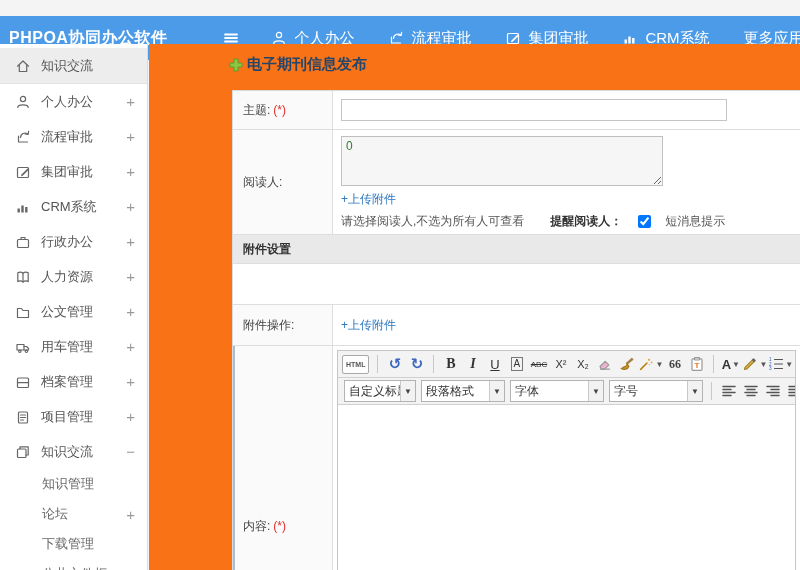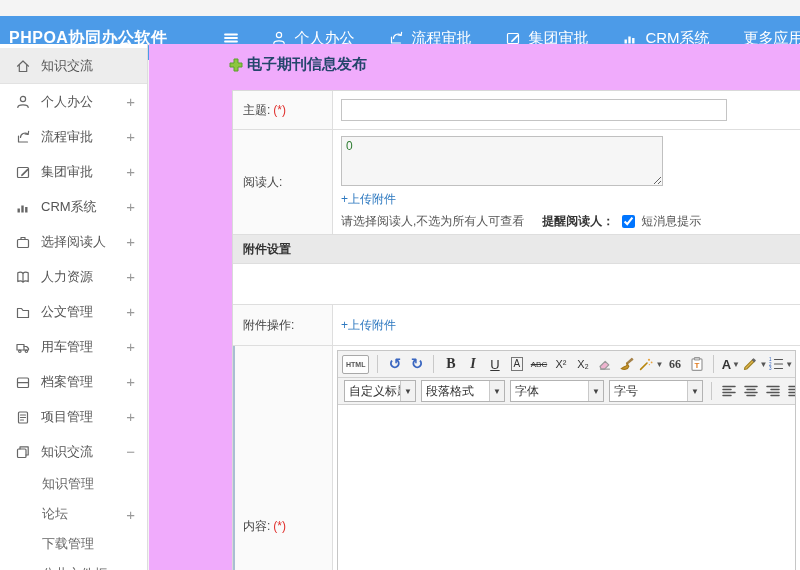--- a/index.html
+++ b/index.html
@@ -17,40 +17,40 @@
   
   .sidebar{position:absolute;left:0;top:44px;width:148px;bottom:0;background:#fff;
            border-right:1px solid #ddd;padding-top:4px;box-sizing:border-box;overflow:hidden;}
   .side-item{height:35px;display:flex;align-items:center;padding:0 12px 0 14px;color:#555;
              font-size:13px;cursor:pointer;position:relative;}
   .side-item .ic{width:17px;height:17px;margin-right:10px;display:flex;align-items:center;justify-content:center;color:#666;}
   .side-item.active{background:#ededed;border-bottom:1px solid #e2e2e2;}
   .side-item .expander{margin-left:auto;color:#999;font-size:15px;font-weight:400;}
   .side-item.sub{height:30px;padding-left:42px;color:#666;}
   
-  .main{position:absolute;left:149px;top:44px;right:0;bottom:0;background:#f0abfc;text-decoration:underline;}
+  .main{position:absolute;left:149px;top:44px;right:0;bottom:0;background:#f97316;text-decoration:underline;}
   .page-title{position:absolute;left:80px;top:11px;display:flex;align-items:center;gap:4px;
               font-size:15px;font-weight:bold;color:#24466b;}
   
   .form{position:absolute;left:83px;top:46px;right:-1px;bottom:-40px;background:#fff;
         border:1px solid #d9d9d9;display:flex;flex-direction:column;overflow:hidden;}
   .frow{display:flex;border-bottom:1px solid #dedede;flex-shrink:0;}
   .flabel{width:100px;flex-shrink:0;background:#fafafa;border-right:1px solid #dedede;
           display:flex;align-items:center;padding-left:10px;box-sizing:border-box;color:#444;gap:3px;}
   .fvalue{flex:1;background:#fff;display:flex;align-items:center;min-width:0;}
   .red{color:#e0302d;}
   .row-subject{height:38px;}
   .row-subject input{margin-left:8px;width:386px;height:22px;border:1px solid #c4c4c4;outline:none;font-size:12px;padding:0 4px;box-sizing:border-box;}
   .row-readers{height:104px;}
   .row-readers .fvalue{display:block;padding:6px 0 0 8px;}
   .row-readers textarea{width:322px;height:50px;resize:both;border:1px solid #c0c0c0;background:#f6f6f6;
                         color:#2f7d32;font-size:12px;font-family:inherit;padding:2px 4px;box-sizing:border-box;}
   .link{color:#2e79c0;text-decoration:none;cursor:pointer;font-size:12px;}
   .reader-link-line{margin-top:2px;}
-  .reader-note{margin-top:5px;color:#555;display:flex;align-items:center;gap:4px;}
+  .reader-note{margin-top:5px;color:#555;display:flex;align-items:center;gap:12px;}
   .reader-note b{color:#333;margin-left:14px;}
   .reader-note input{margin:0 2px 0 4px;}
   .row-section{height:28px;background:#e9e9e9;display:flex;align-items:center;padding-left:10px;
                font-weight:bold;color:#333;border-bottom:1px solid #dedede;flex-shrink:0;}
   .row-uploaded{height:40px;}
   .row-attachop{height:40px;}
   .row-attachop .fvalue{padding-left:8px;}
   .row-content{flex:1;min-height:360px;}
   .row-content .flabel{box-shadow:inset 2px 0 0 #a9bed2;}
   .row-content .fvalue{display:block;padding:4px;box-sizing:border-box;}
@@ -186,21 +186,21 @@
       <span>CRM系统</span>
       <span class="expander">+</span>
     </div>
     <div class="side-item">
       <span class="ic">
         <svg class="g" width="16" height="16" viewBox="0 0 16 16" fill="none" stroke="currentColor" stroke-width="1.2" stroke-linecap="round" stroke-linejoin="round">
           <rect x="2.5" y="5.5" width="11" height="8" rx="1"></rect>
           <path d="M6 5.5V3.5h4v2"></path>
         </svg>
       </span>
-      <span>选择阅读人</span>
+      <span>行政办公</span>
       <span class="expander">+</span>
     </div>
     <div class="side-item">
       <span class="ic">
         <svg class="g" width="16" height="16" viewBox="0 0 16 16" fill="none" stroke="currentColor" stroke-width="1.2" stroke-linecap="round" stroke-linejoin="round">
           <path d="M8 4.2C6.6 3 4.2 3 2.8 3.8v8.8c1.4-.8 3.8-.8 5.2.4 1.4-1.2 3.8-1.2 5.2-.4V3.8C11.8 3 9.4 3 8 4.2z"></path>
           <path d="M8 4.2v8.8"></path>
         </svg>
       </span>
       <span>人力资源</span>

